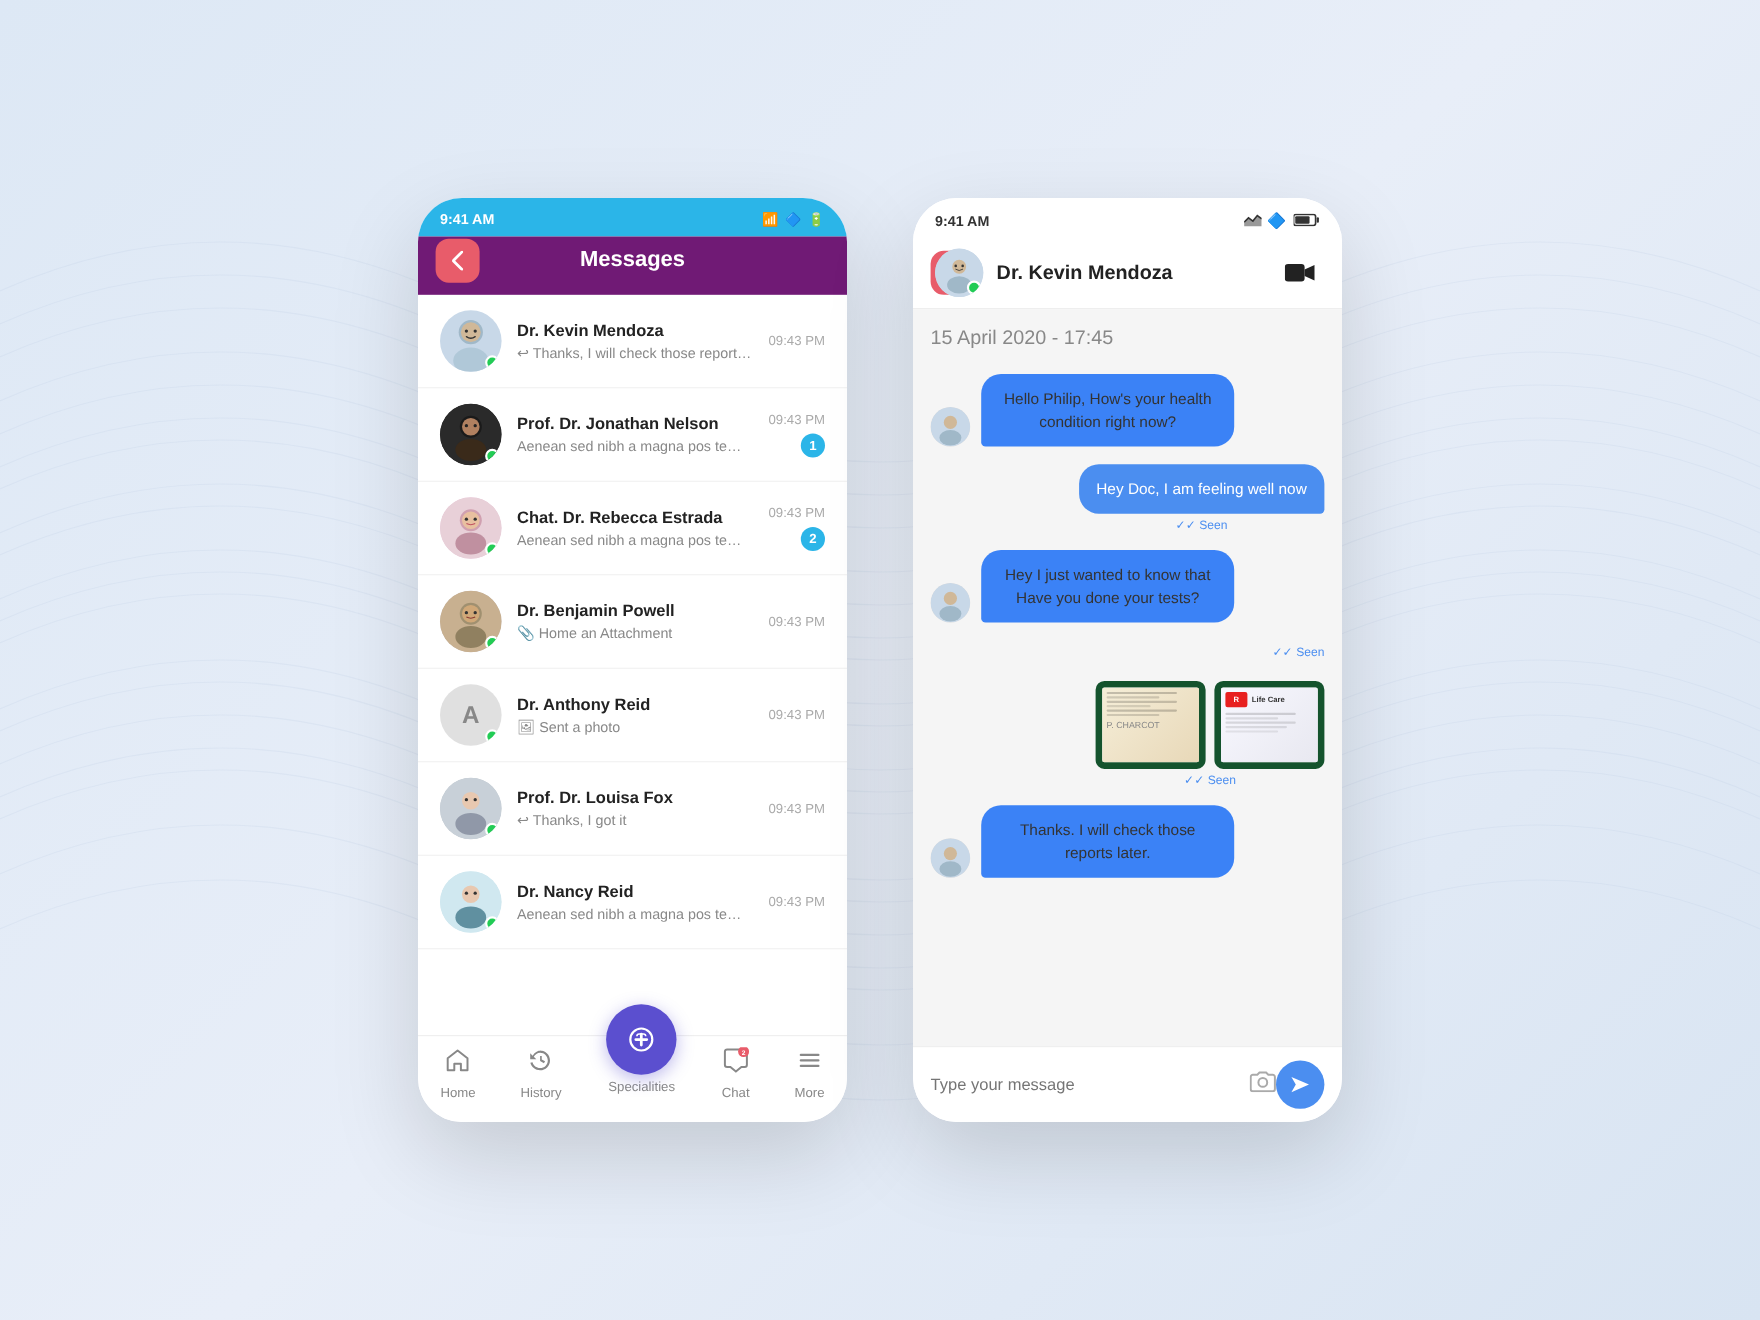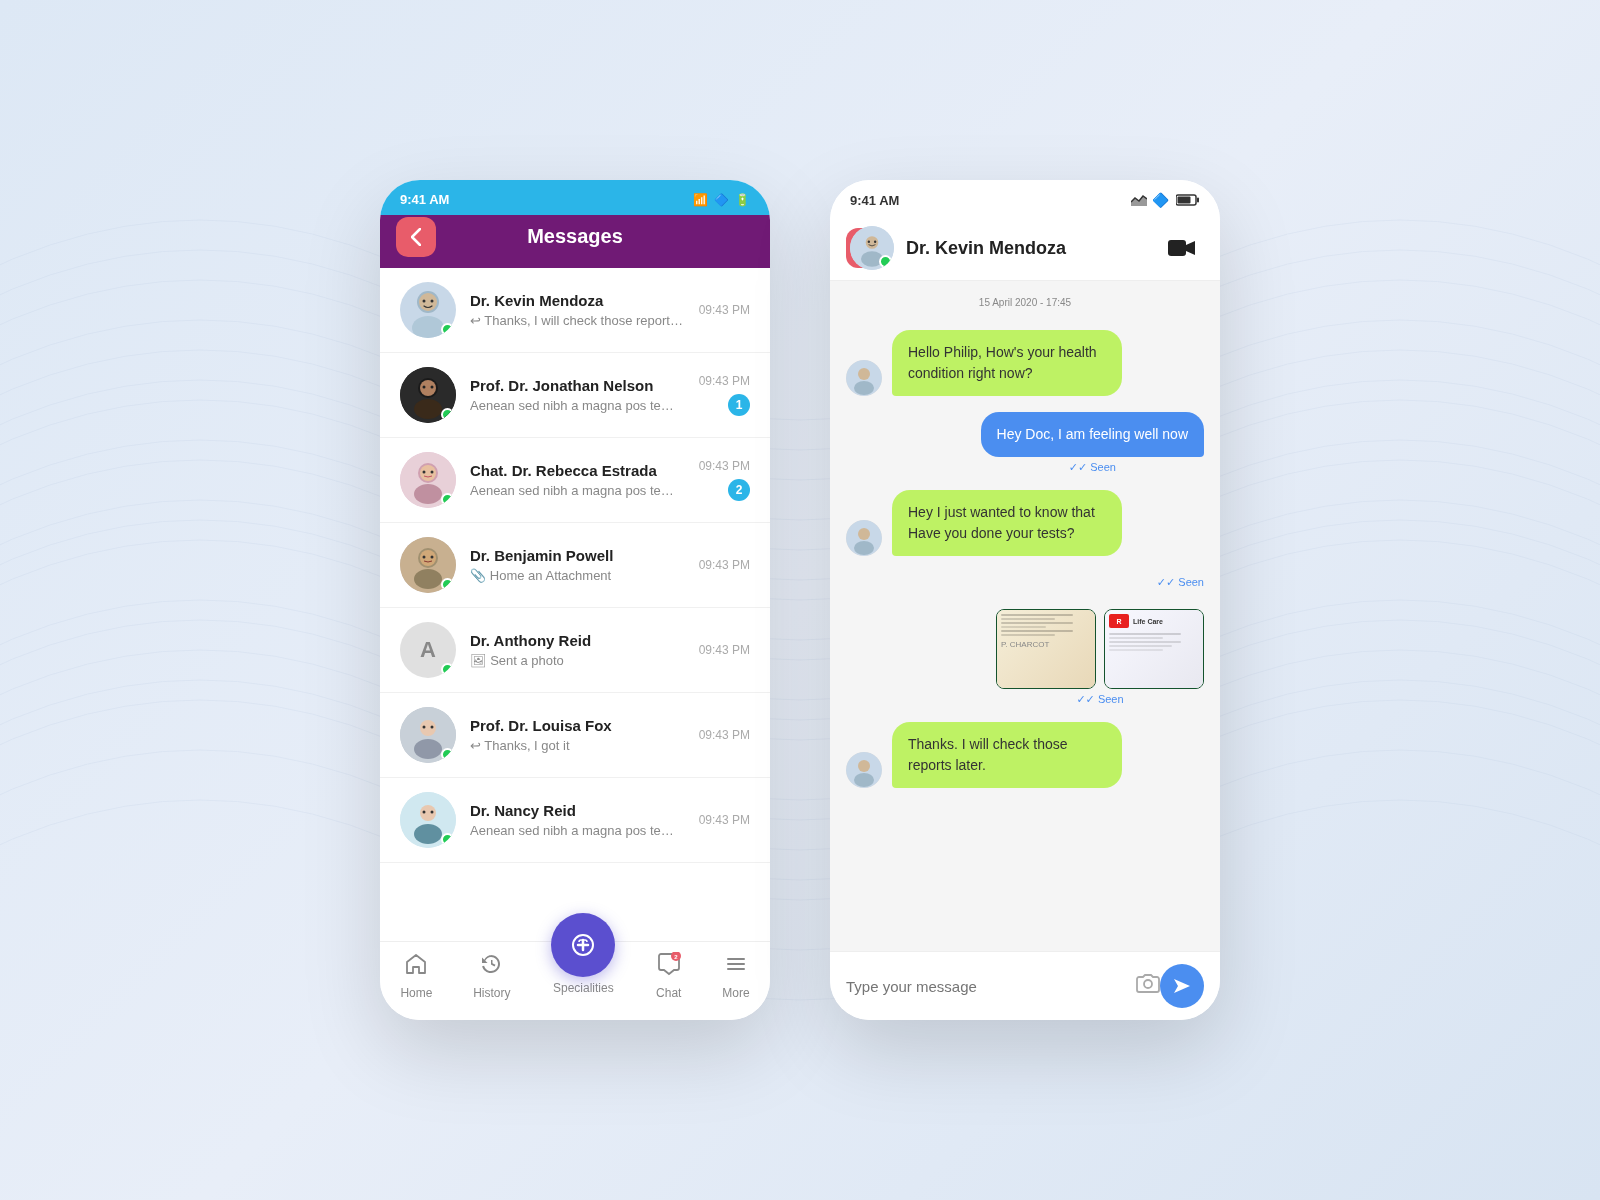--- a/index.html
+++ b/index.html
@@ -263,22 +263,21 @@
       flex: 1;
       overflow-y: auto;
       padding: 10px 16px;
       display: flex;
       flex-direction: column;
       gap: 16px;
       background: #f5f5f5;
     }
 
     .date-separator {
-      text-align: center;
-      font-size: 10px;
+      font-size: 18px;
       color: #888;
       margin: 6px 0;
     }
 
     .msg-row {
       display: flex;
       align-items: flex-end;
       gap: 10px;
     }
     .msg-row.outgoing {
@@ -305,22 +304,23 @@
       line-height: 1.5;
       color: #333;
       background: #e8e8e8;
     }
     .msg-bubble.outgoing {
       background: #4b8ef0;
       color: white;
       border-bottom-right-radius: 4px;
     }
     .msg-bubble.incoming {
-      background: #bef264;
+      background: #3b82f6;
       border-bottom-left-radius: 4px;
+      text-align: center;
     }
 
     .msg-seen {
       font-size: 11px;
       color: #4b8ef0;
       text-align: right;
       margin-top: 4px;
     }
     .msg-seen::before {
       content: "✓✓ ";
@@ -338,21 +338,21 @@
     .report-images {
       display: flex;
       gap: 8px;
       margin-top: 4px;
     }
     .report-img {
       width: 100px;
       height: 80px;
       border-radius: 8px;
       background: #f0ead8;
-      border: 1px solid #14532d;
+      border: 6px solid #14532d;
       overflow: hidden;
       display: flex;
       align-items: center;
       justify-content: center;
       font-size: 10px;
       color: #888;
       position: relative;
     }
     .report-img-inner {
       width: 100%;

